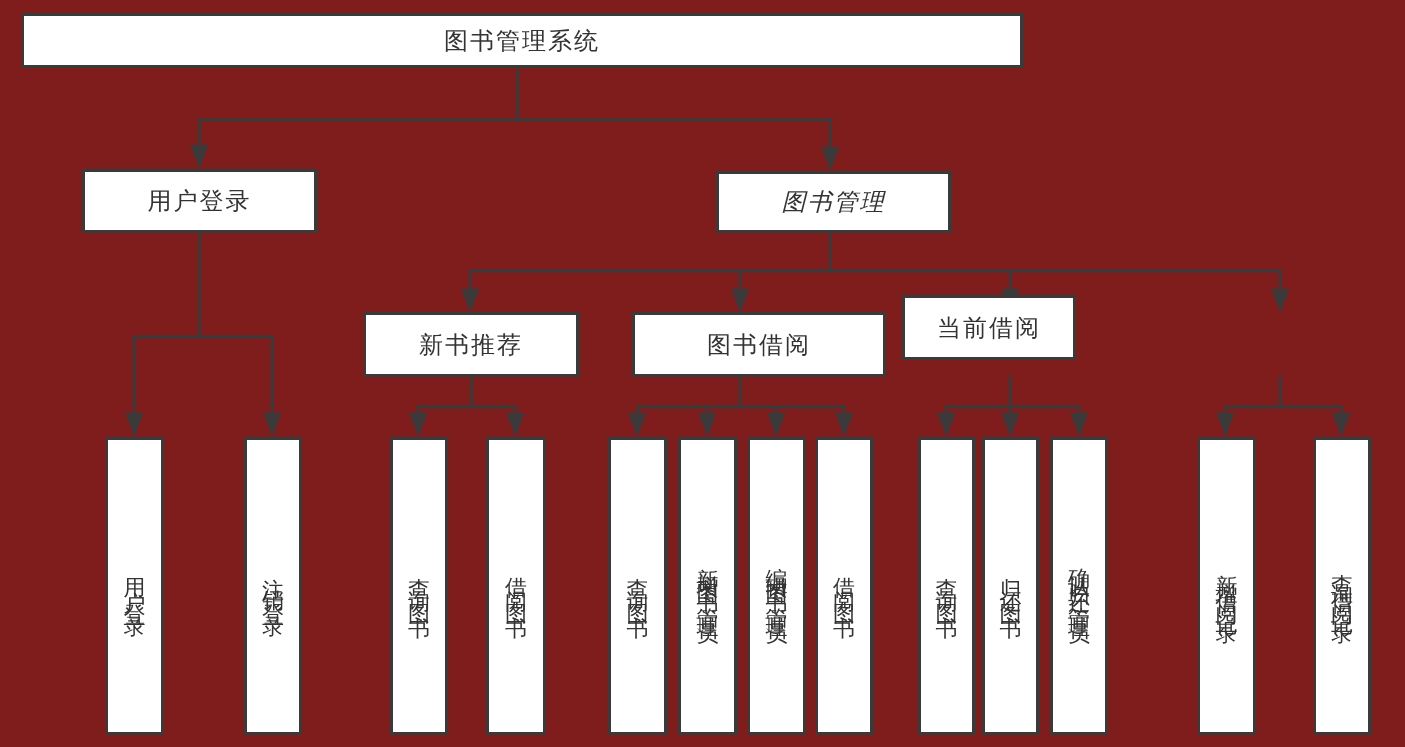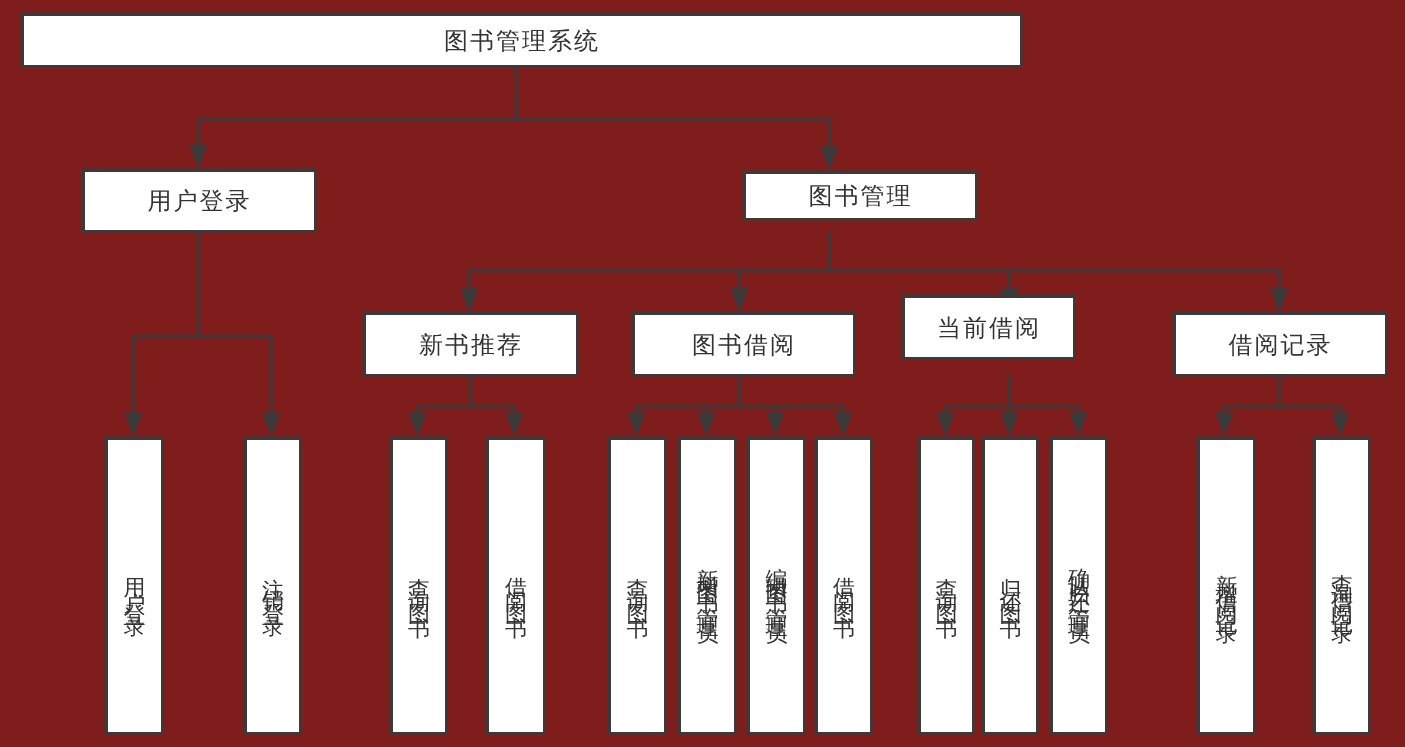--- a/index.html
+++ b/index.html
@@ -31,23 +31,23 @@
   .ls4{letter-spacing:13px;}
   .ls6{letter-spacing:10px;}
   .ls9{letter-spacing:8px;}
   #watermark{
     position:absolute;right:6px;bottom:2px;z-index:3;
     font-size:22px;color:#a5a5a5;letter-spacing:1px;white-space:nowrap;
   }
   
   #n-root{left:21px;top:13px;width:1002px;height:55px;}
   #n-user-login{left:82px;top:169px;width:235px;height:64px;}
-  #n-book-mgmt{left:743px;top:171px;width:235px;height:50px;}
+  #n-book-mgmt{left:716px;top:171px;width:235px;height:62px;font-style:italic;}
   #n-new-book{left:363px;top:312px;width:216px;height:65px;justify-content:center;}
-  #n-book-borrow{left:632px;top:312px;width:224px;height:65px;}
+  #n-book-borrow{left:632px;top:312px;width:254px;height:65px;}
   #n-cur-borrow{left:902px;top:295px;width:174px;height:65px;}
   #n-borrow-rec{left:1173px;top:312px;width:215px;height:65px;}
   #v1{left:105px;width:59px;}
   #v2{left:244px;width:58px;}
   #v3{left:390px;width:58px;}
   #v4{left:486px;width:60px;}
   #v5{left:608px;width:59px;}
   #v6{left:678px;width:59px;}
   #v7{left:747px;width:59px;}
   #v8{left:815px;width:58px;}
@@ -115,23 +115,20 @@
 
   <div id="n-new-book" class="hbox">
     <span>新书推荐</span>
   </div>
   <div id="n-book-borrow" class="hbox">
     <span>图书借阅</span>
   </div>
   <div id="n-cur-borrow" class="hbox">
     <span>当前借阅</span>
   </div>
-  <div id="n-borrow-rec" class="hbox">
-    <span>借阅记录</span>
-  </div>
 
   <div id="v1" class="vbox">
     <span class="vlabel ls4">用户登录</span>
   </div>
   <div id="v2" class="vbox">
     <span class="vlabel ls4">注销登录</span>
   </div>
   <div id="v3" class="vbox">
     <span class="vlabel ls4">查询图书</span>
   </div>

